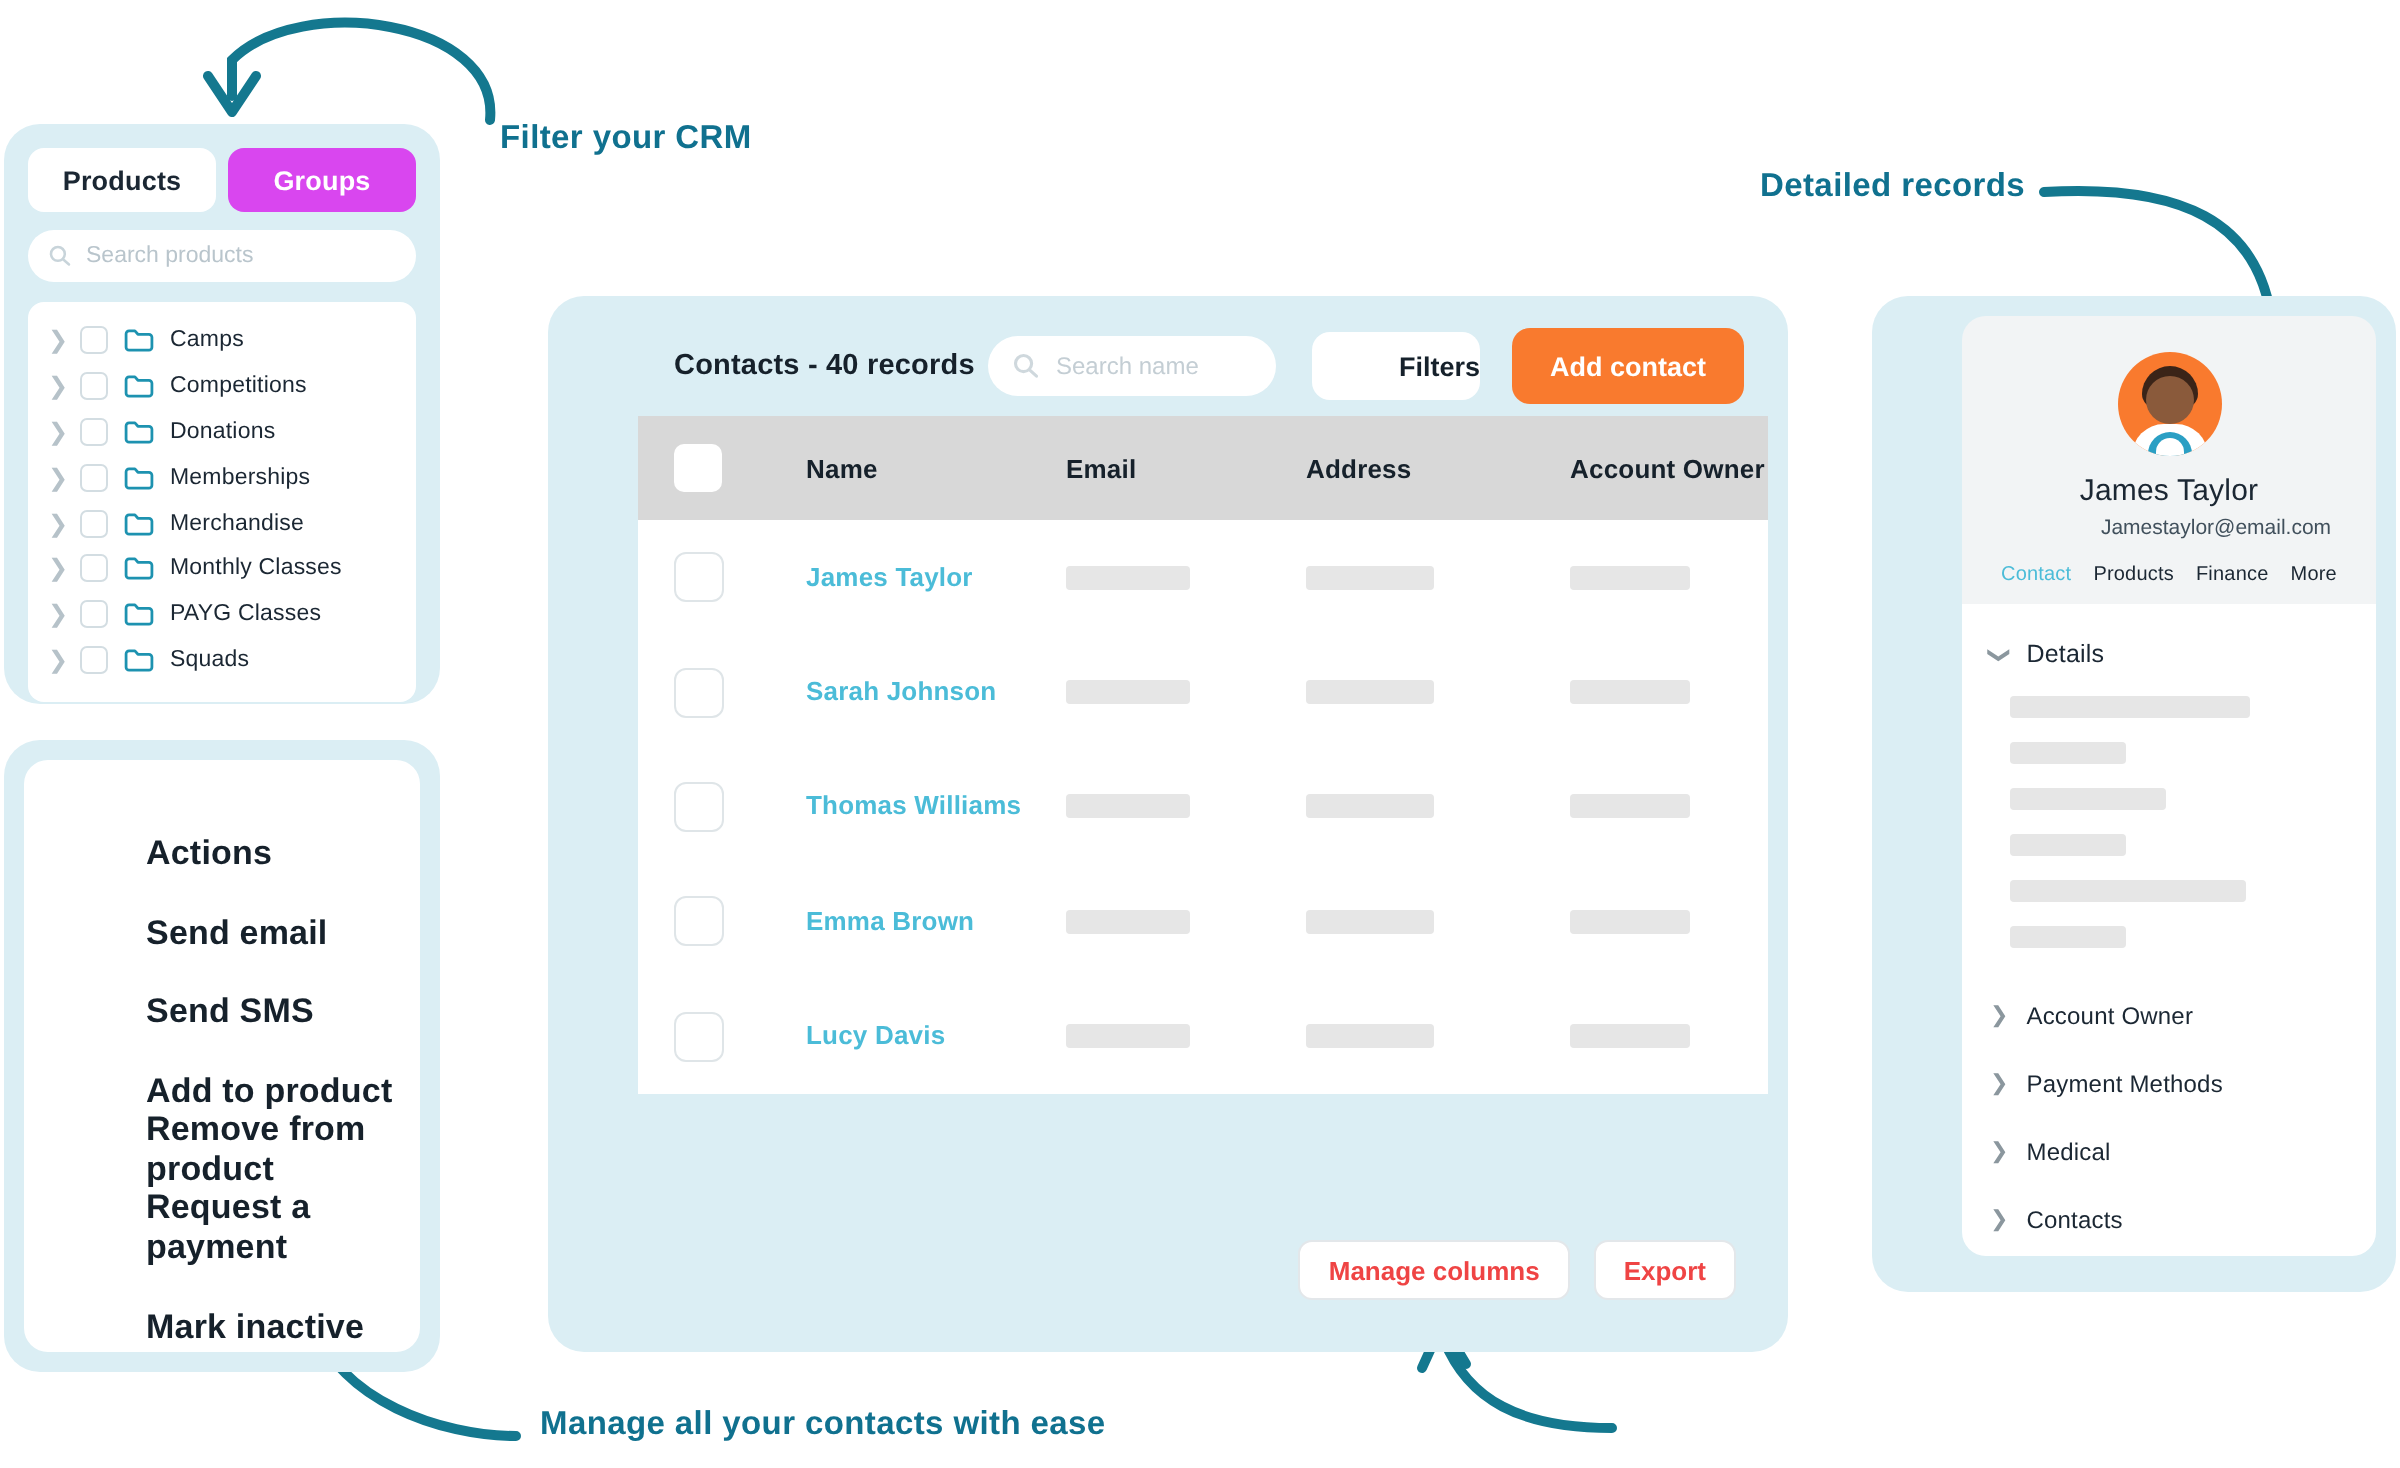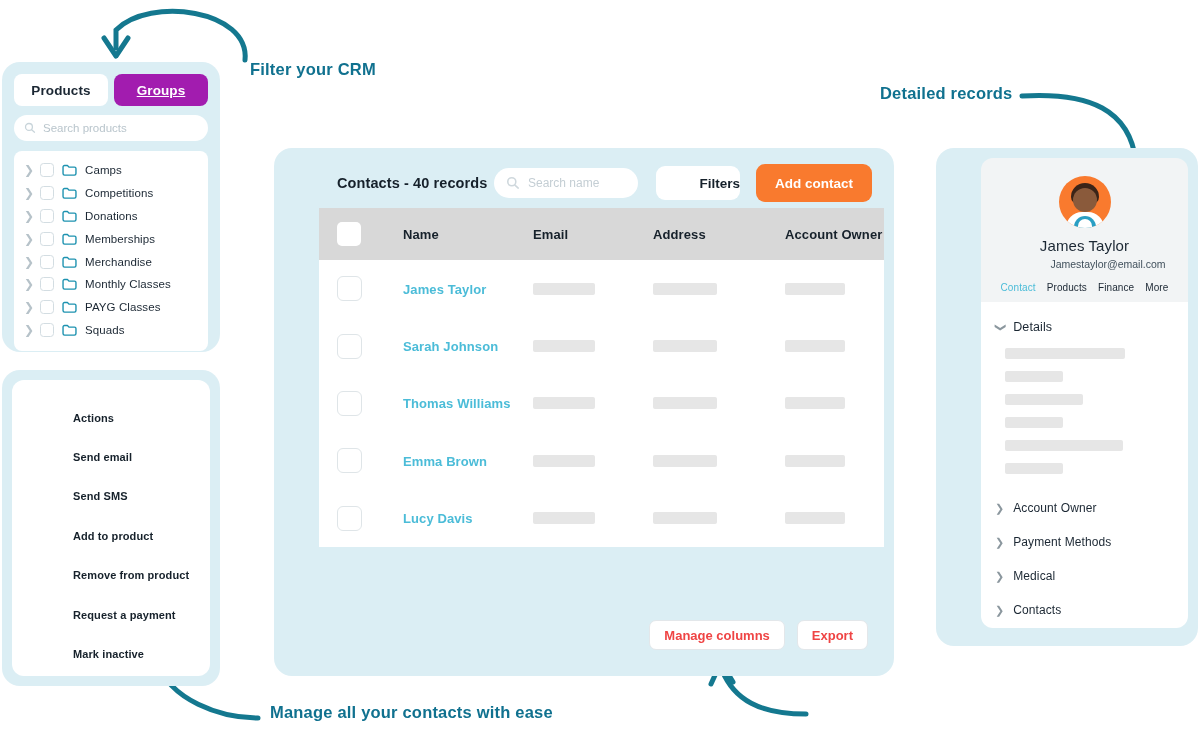--- a/index.html
+++ b/index.html
@@ -29,21 +29,21 @@
   .seg-row { display: flex; gap: 6px; padding: 2px 2px 0 2px; }
   .seg-btn {
     flex: 1 1 0;
     height: 32px;
     border-radius: 8px;
     display: flex; align-items: center; justify-content: center;
     font-size: 13.5px; font-weight: 600; letter-spacing: .1px;
     cursor: pointer;
   }
   .seg-btn.inactive { background: #ffffff; color: #1b2733; }
-  .seg-btn.active { background: #a21caf; color: #ffffff; text-decoration: underline; }
+  .seg-btn.active { background: #d946ef; color: #ffffff; }
 
   .side-search {
     margin: 9px 2px 0 2px;
     height: 26px;
     background: #ffffff;
     border-radius: 13px;
     display: flex; align-items: center;
     padding: 0 10px; gap: 7px;
     cursor: text;
   }
@@ -66,23 +66,23 @@
     width: 14px; height: 14px;
     border: 1.4px solid #d3dde2; border-radius: 3.5px;
     background: #fff; flex: none;
   }
   .tree-row .lbl { font-size: 11.5px; color: #1b2733; letter-spacing: .1px; }
 
   
   #actions-panel { left: 2px; top: 370px; width: 218px; height: 316px; }
   .act-list { padding: 18px 0 0 0; }
   .act-item {
-    font-size: 11px; font-weight: 700; color: #16212b;
+    font-size: 17px; font-weight: 700; color: #16212b;
     padding: 0 0 0 26px; height: 39.4px; line-height: 20px;
-    display: flex; align-items: center; cursor: pointer;
+    display: flex; align-items: flex-end; cursor: pointer;
     letter-spacing: .1px;
   }
 
   
   #contacts-panel { left: 274px; top: 148px; width: 620px; height: 528px; }
   #contacts-panel .inner-white { position: relative; overflow: hidden; }
 
   .tbl-head {
     display: flex; align-items: center;
     height: 50px; padding: 0 12px 0 18px; gap: 0;

